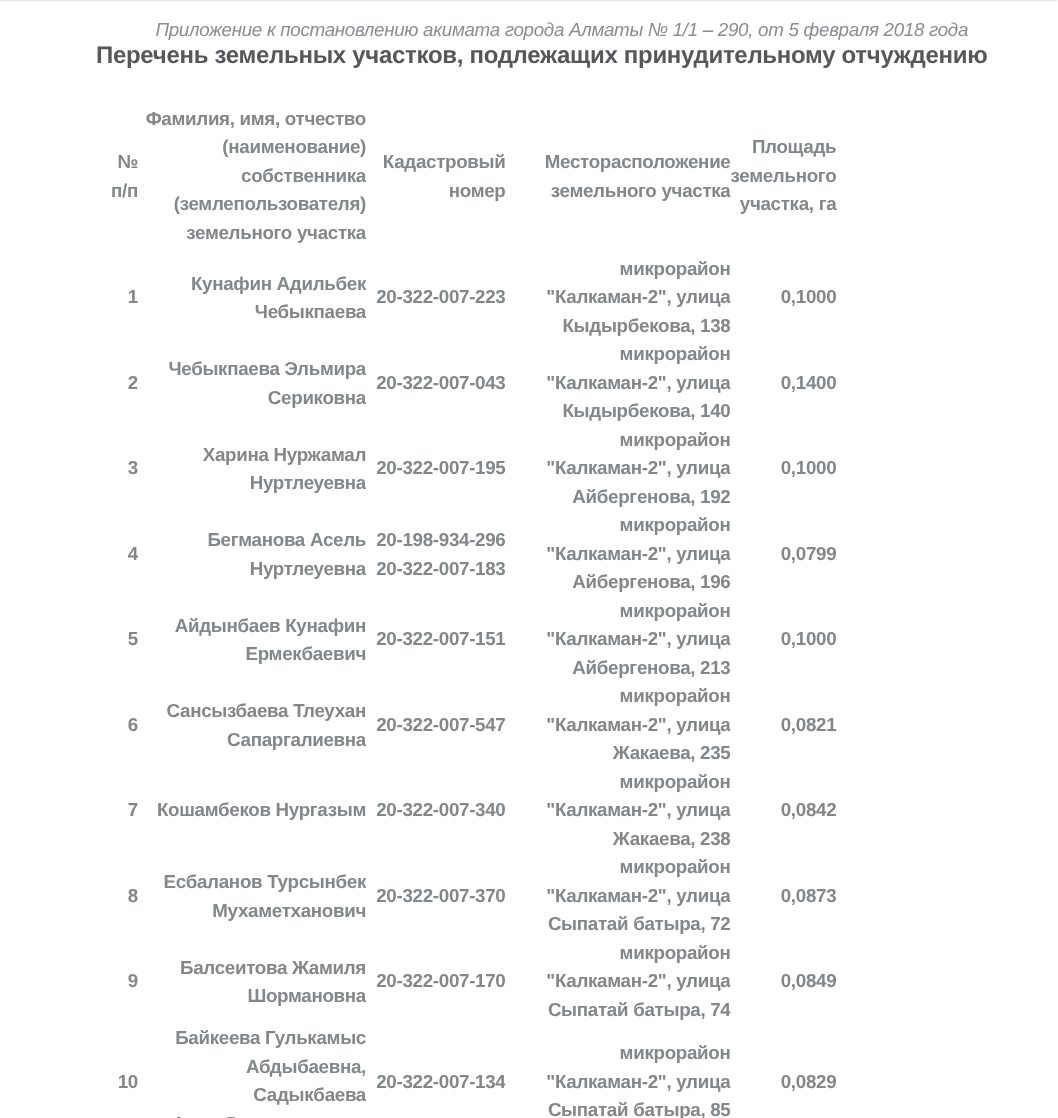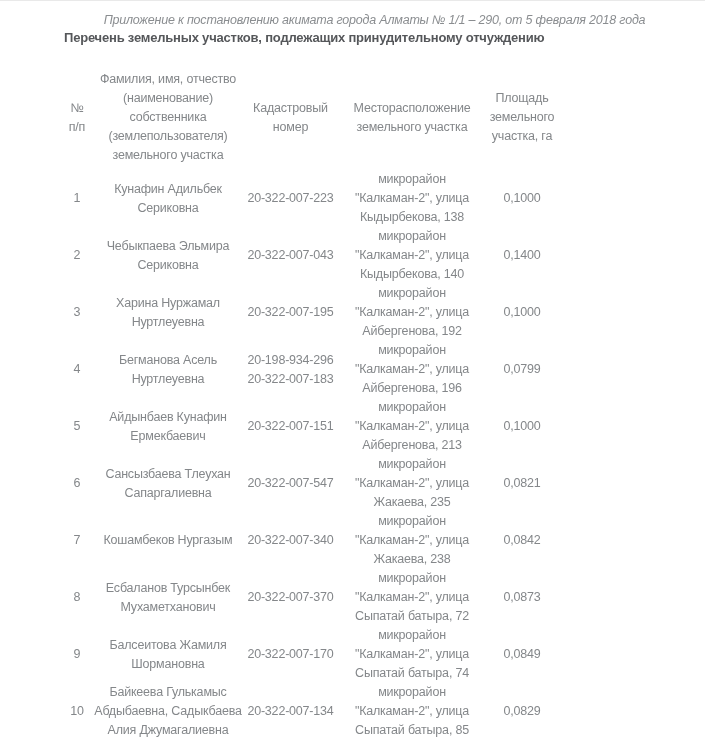--- a/index.html
+++ b/index.html
@@ -20,43 +20,43 @@
     font-style: italic;
     font-size: 12.5px;
     line-height: 17px;
     color: #8a8d90;
     letter-spacing: -0.2px;
     margin-left: 2px;
     text-align: center;
   }
   .doc-title {
     font-weight: bold;
-    font-size: 13px;
+    font-size: 16px;
     line-height: 17px;
     color: #55575a;
     letter-spacing: -0.2px;
     margin-left: 2px;
   }
   table.land-table {
     border-collapse: collapse;
     table-layout: fixed;
     margin-top: 24px;
     font-size: 12.5px;
     letter-spacing: -0.2px;
   }
   col.c-num      { width: 30px; }
   col.c-owner    { width: 152px; }
   col.c-cadastral{ width: 93px; }
   col.c-location { width: 150px; }
   col.c-area     { width: 70px; }
   table.land-table th,
   table.land-table td {
-    text-align: center;
+    text-align: right;
     vertical-align: middle;
-    font-weight: normal;
+    font-weight: bold;
     white-space: pre-line;
     line-height: 19px;
     color: #84878a;
     padding: 0;
     overflow: hidden;
   }
   table.land-table thead th {
     padding-bottom: 5px;
   }
 </style>
@@ -93,21 +93,21 @@
 земельного участка</th>
         <th>Площадь
 земельного
 участка, га</th>
       </tr>
     </thead>
     <tbody>
       <tr>
         <td>1</td>
         <td>Кунафин Адильбек
-Сериковна</td>
+Чебыкпаева</td>
         <td>20-322-007-223</td>
         <td>микрорайон
 "Калкаман-2", улица
 Кыдырбекова, 138</td>
         <td>0,1000</td>
       </tr>
       <tr>
         <td>2</td>
         <td>Чебыкпаева Эльмира
 Сериковна</td>

